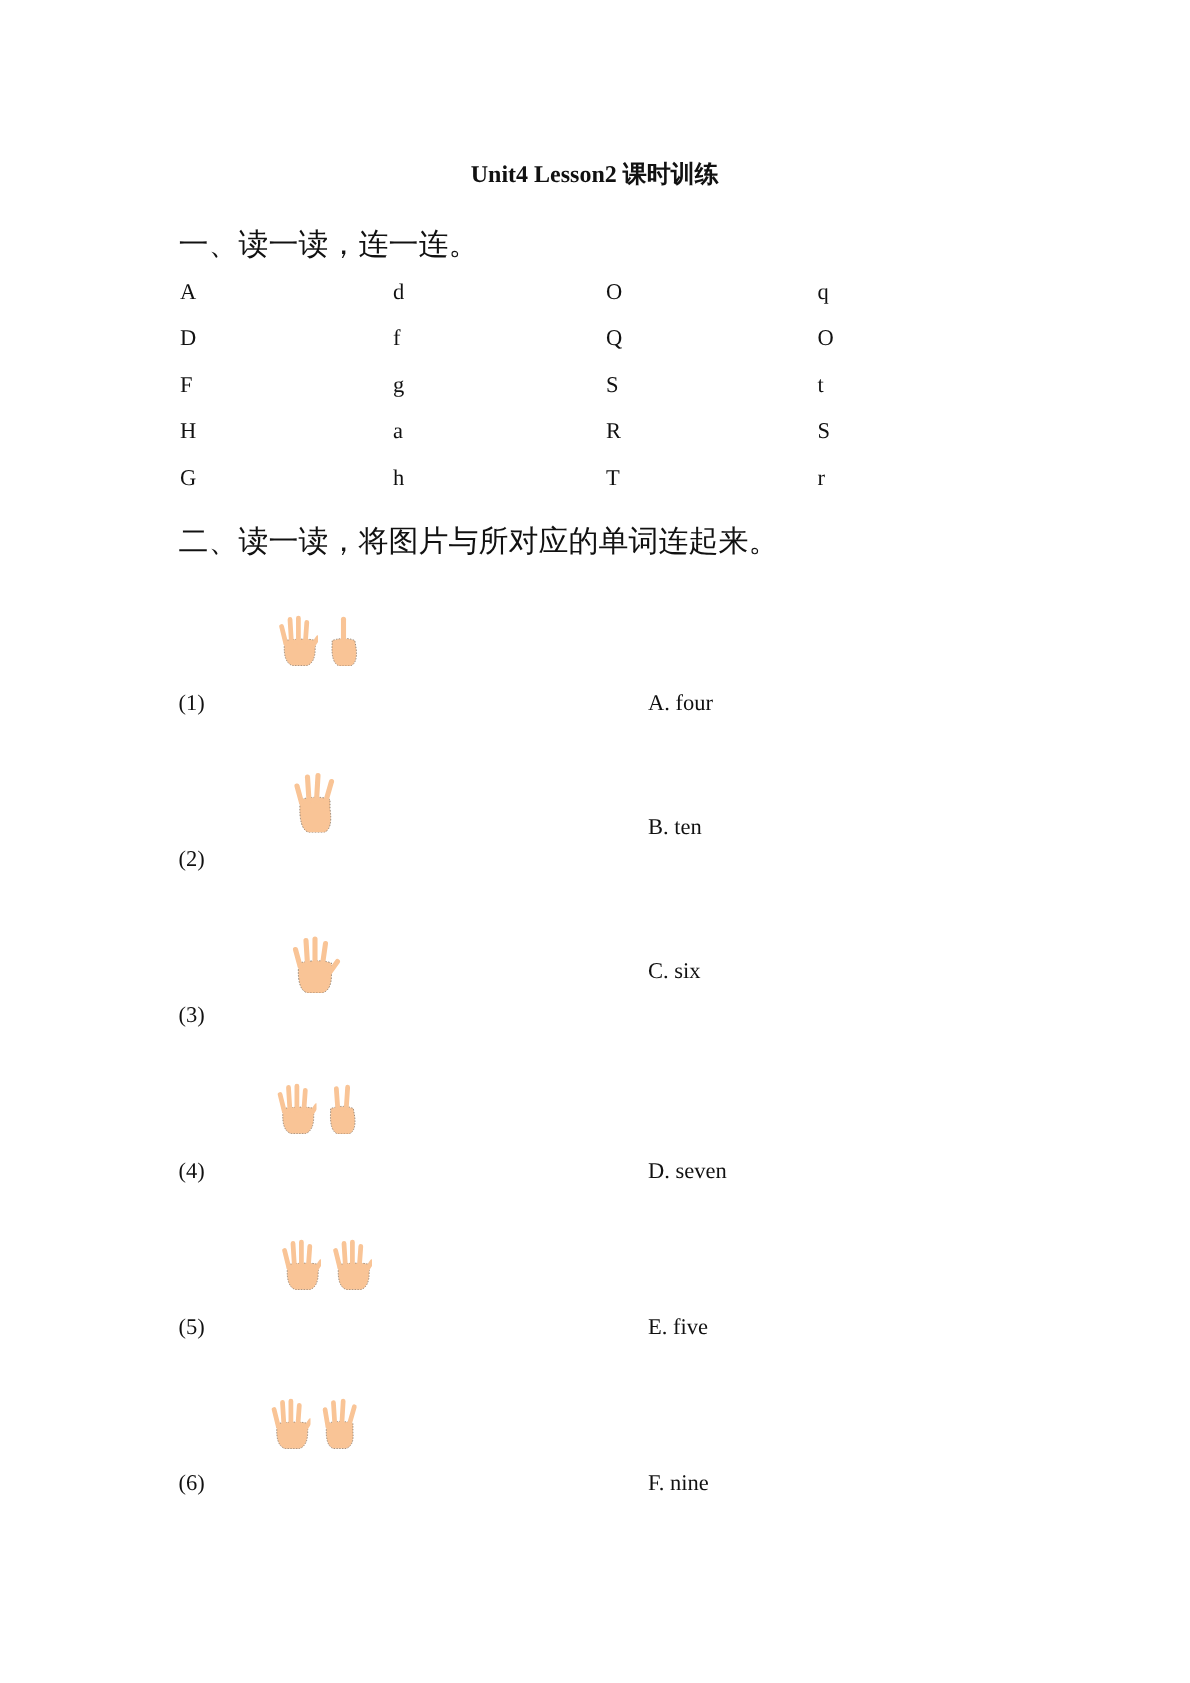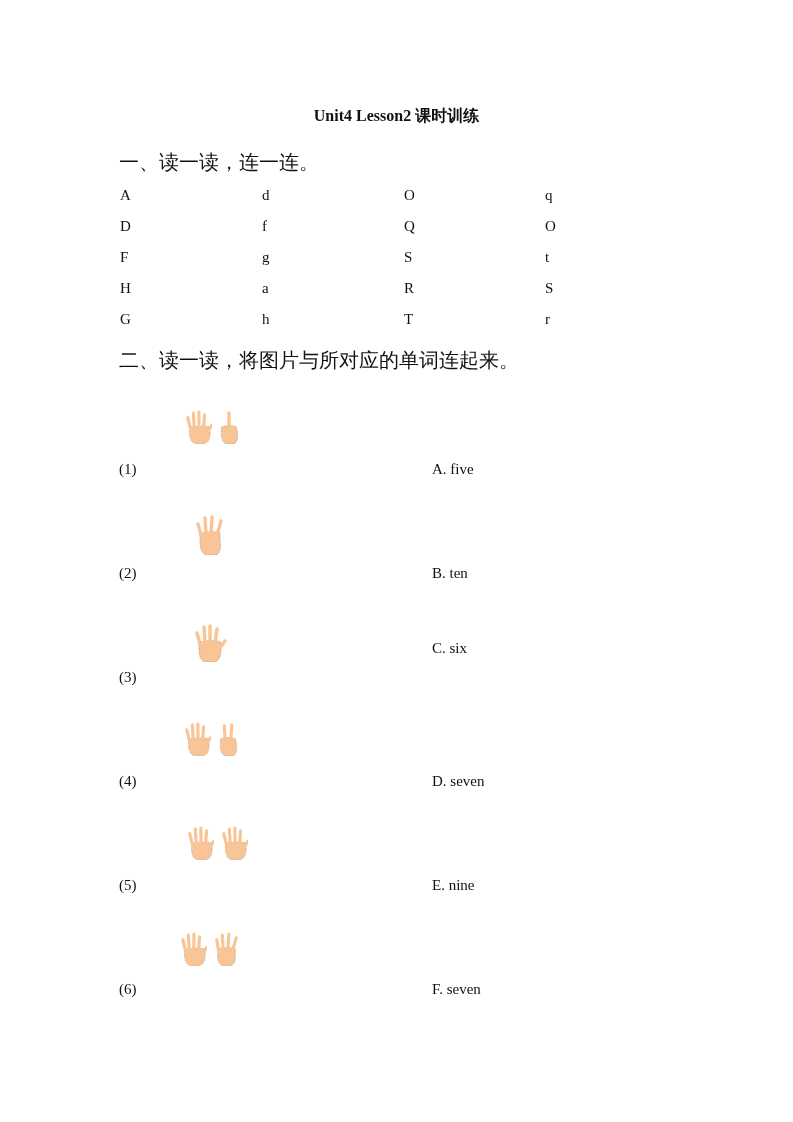--- a/index.html
+++ b/index.html
@@ -69,35 +69,35 @@
         <line x1="21" y1="19" x2="22" y2="5"></line>
         <line x1="26" y1="22" x2="30" y2="16"></line>
       </g>
     </svg>
   <svg width="22" height="34" viewBox="0 0 22 36">
       <path d="M3 20 Q2 34 8 36 L16 36 Q21 34 20 24 L19 18 Q12 15 3 18 Z" fill="#F9C496" stroke="#8a7a6a" stroke-width="0.6" stroke-dasharray="1 1"></path>
       <line x1="11" y1="18" x2="11" y2="3" stroke="#F9C496" stroke-width="3.6" stroke-linecap="round"></line>
     </svg>
 </div>
 <div class="abs num" style="top:461px">(1)</div>
-<div class="abs opt" style="top:461px">A. five</div>
+<div class="abs opt" style="top:461px">A. four</div>
 
 <div class="abs hands" style="left:194px;top:515px">
   <svg width="30" height="40" viewBox="0 0 30 40">
       <path d="M6 20 Q5 38 12 40 L22 40 Q28 38 26 24 L26 18 Q18 15 6 18 Z" fill="#F9C496" stroke="#8a7a6a" stroke-width="0.6" stroke-dasharray="1 1"></path>
       <g stroke="#F9C496" stroke-width="3.4" stroke-linecap="round">
         <line x1="7" y1="20" x2="4" y2="9"></line>
         <line x1="12" y1="19" x2="11" y2="3"></line>
         <line x1="17" y1="19" x2="18" y2="2"></line>
         <line x1="23" y1="20" x2="27" y2="6"></line>
       </g>
     </svg>
 </div>
 <div class="abs num" style="top:565px">(2)</div>
-<div class="abs opt" style="top:565px">B. ten</div>
+<div class="abs opt" style="top:544px">B. ten</div>
 
 <div class="abs hands" style="left:193px;top:624px">
   <svg width="34" height="38" viewBox="0 0 34 38">
       <path d="M6 20 Q5 36 12 38 L22 38 Q28 36 28 26 L28 18 Q20 15 6 18 Z" fill="#F9C496" stroke="#8a7a6a" stroke-width="0.6" stroke-dasharray="1 1"></path>
       <g stroke="#F9C496" stroke-width="3.4" stroke-linecap="round">
         <line x1="7" y1="20" x2="4" y2="9"></line>
         <line x1="12" y1="19" x2="11" y2="3"></line>
         <line x1="17" y1="19" x2="17" y2="2"></line>
         <line x1="22" y1="19" x2="24" y2="5"></line>
         <line x1="27" y1="24" x2="32" y2="17"></line>
@@ -145,21 +145,21 @@
       <g stroke="#F9C496" stroke-width="3.4" stroke-linecap="round">
         <line x1="7" y1="20" x2="4" y2="8"></line>
         <line x1="11" y1="19" x2="10" y2="3"></line>
         <line x1="16" y1="19" x2="16" y2="2"></line>
         <line x1="21" y1="19" x2="22" y2="5"></line>
         <line x1="26" y1="22" x2="30" y2="16"></line>
       </g>
     </svg>
 </div>
 <div class="abs num" style="top:877px">(5)</div>
-<div class="abs opt" style="top:877px">E.  nine</div>
+<div class="abs opt" style="top:877px">E.  five</div>
 
 <div class="abs hands" style="left:179px;top:932px">
   <svg width="28" height="34" viewBox="0 0 30 36">
       <use href="#palm"></use>
       <g stroke="#F9C496" stroke-width="3.4" stroke-linecap="round">
         <line x1="7" y1="20" x2="4" y2="8"></line>
         <line x1="11" y1="19" x2="10" y2="3"></line>
         <line x1="16" y1="19" x2="16" y2="2"></line>
         <line x1="21" y1="19" x2="22" y2="5"></line>
         <line x1="26" y1="22" x2="30" y2="16"></line>
@@ -169,13 +169,13 @@
       <path d="M5 20 Q4 34 10 36 L19 36 Q25 34 24 24 L24 18 Q16 15 5 18 Z" fill="#F9C496" stroke="#8a7a6a" stroke-width="0.6" stroke-dasharray="1 1"></path>
       <g stroke="#F9C496" stroke-width="3.4" stroke-linecap="round">
         <line x1="6" y1="20" x2="4" y2="8"></line>
         <line x1="11" y1="19" x2="10" y2="3"></line>
         <line x1="16" y1="19" x2="17" y2="2"></line>
         <line x1="21" y1="20" x2="25" y2="6"></line>
       </g>
     </svg>
 </div>
 <div class="abs num" style="top:981px">(6)</div>
-<div class="abs opt" style="top:981px">F. seven</div>
+<div class="abs opt" style="top:981px">F. nine</div>
 
 </body></html>

